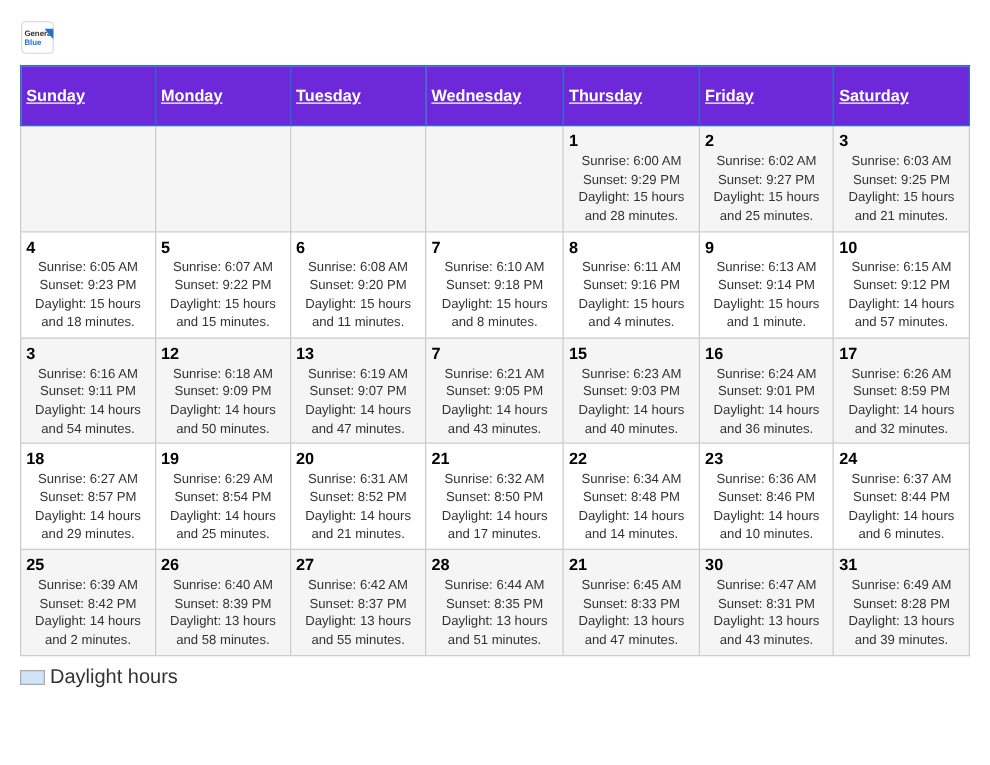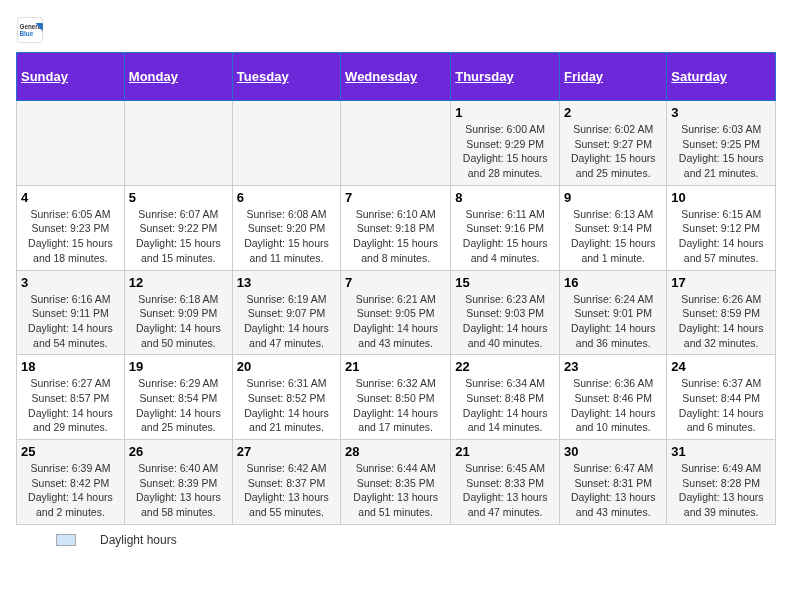--- a/index.html
+++ b/index.html
@@ -76,25 +76,24 @@
       color: #333;
       line-height: 1.4;
       text-align: center;
     }
     .empty-cell {
       background-color: #f5f5f5;
     }
     .legend {
       display: flex;
       align-items: center;
-      gap: 24px;
+      gap: 4px;
       margin-top: 8px;
-      font-size: 12px;
-      color: #333;
-      margin-left: 40px;
+      font-size: 16px;
+      color: #333;
     }
     .legend-box {
       width: 20px;
       height: 12px;
       background: #d0e4f7;
       border: 1px solid #aaa;
       display: inline-block;
     }
   </style>
 </head>

